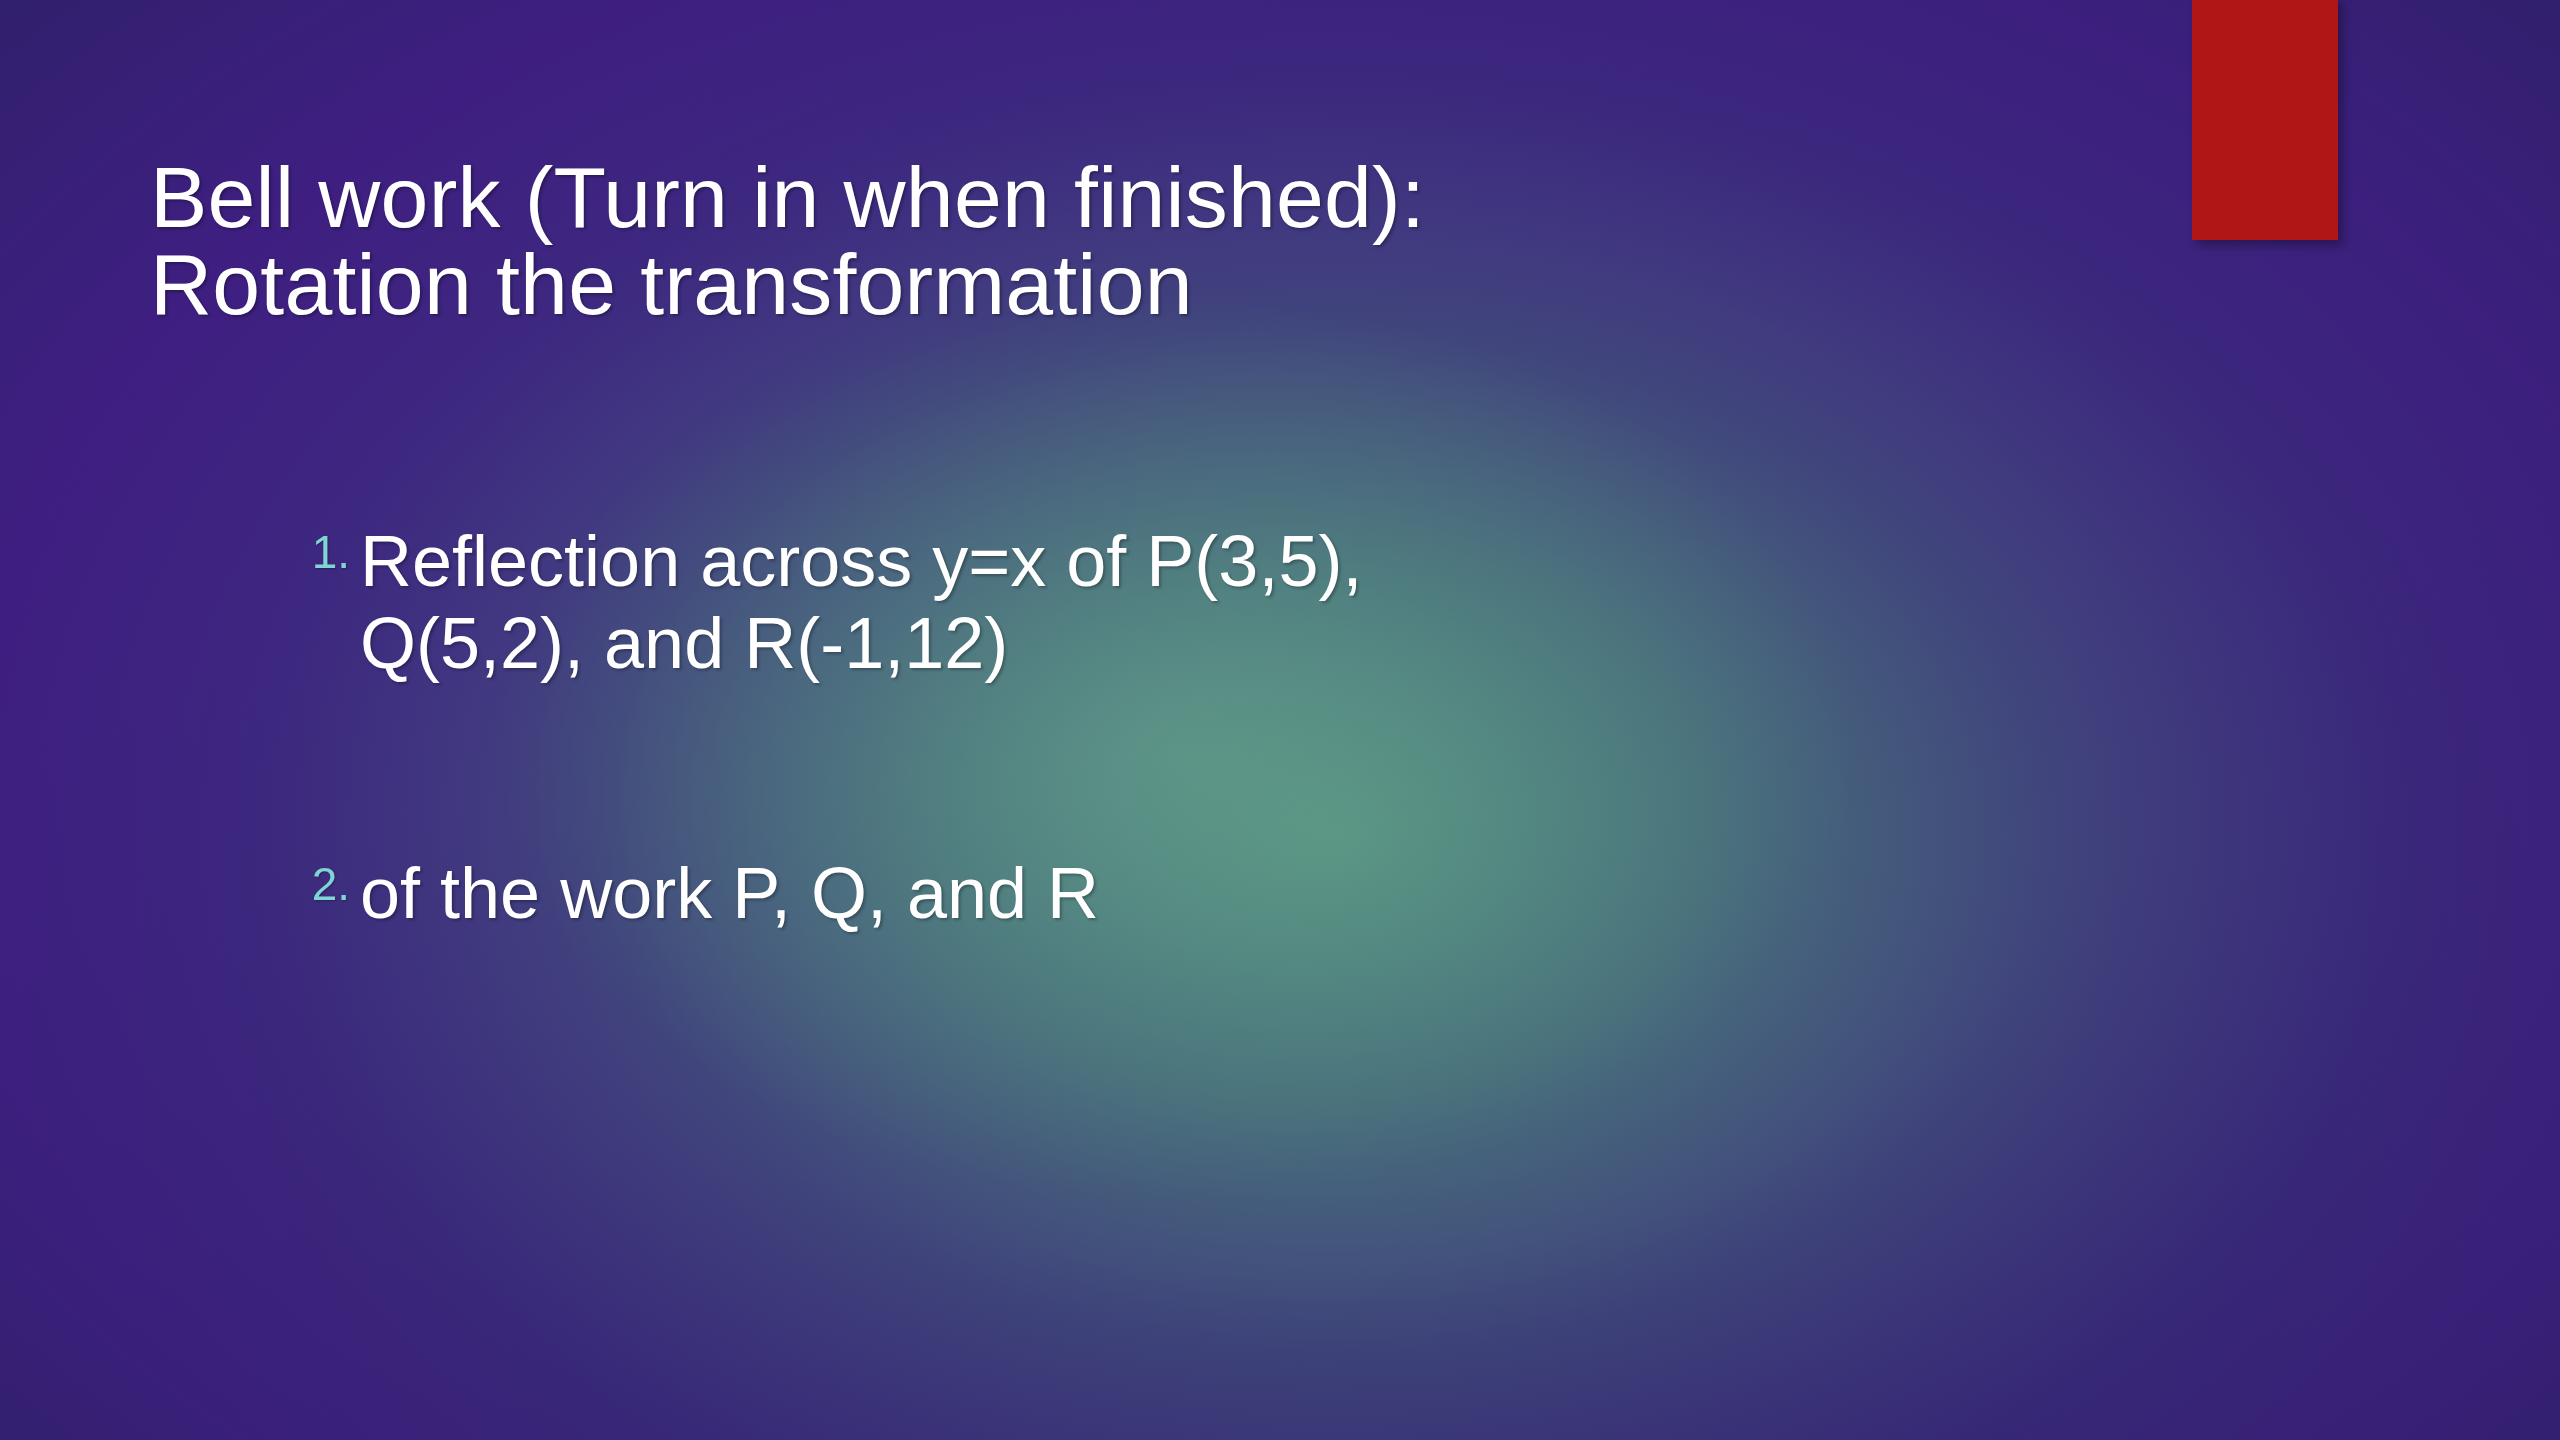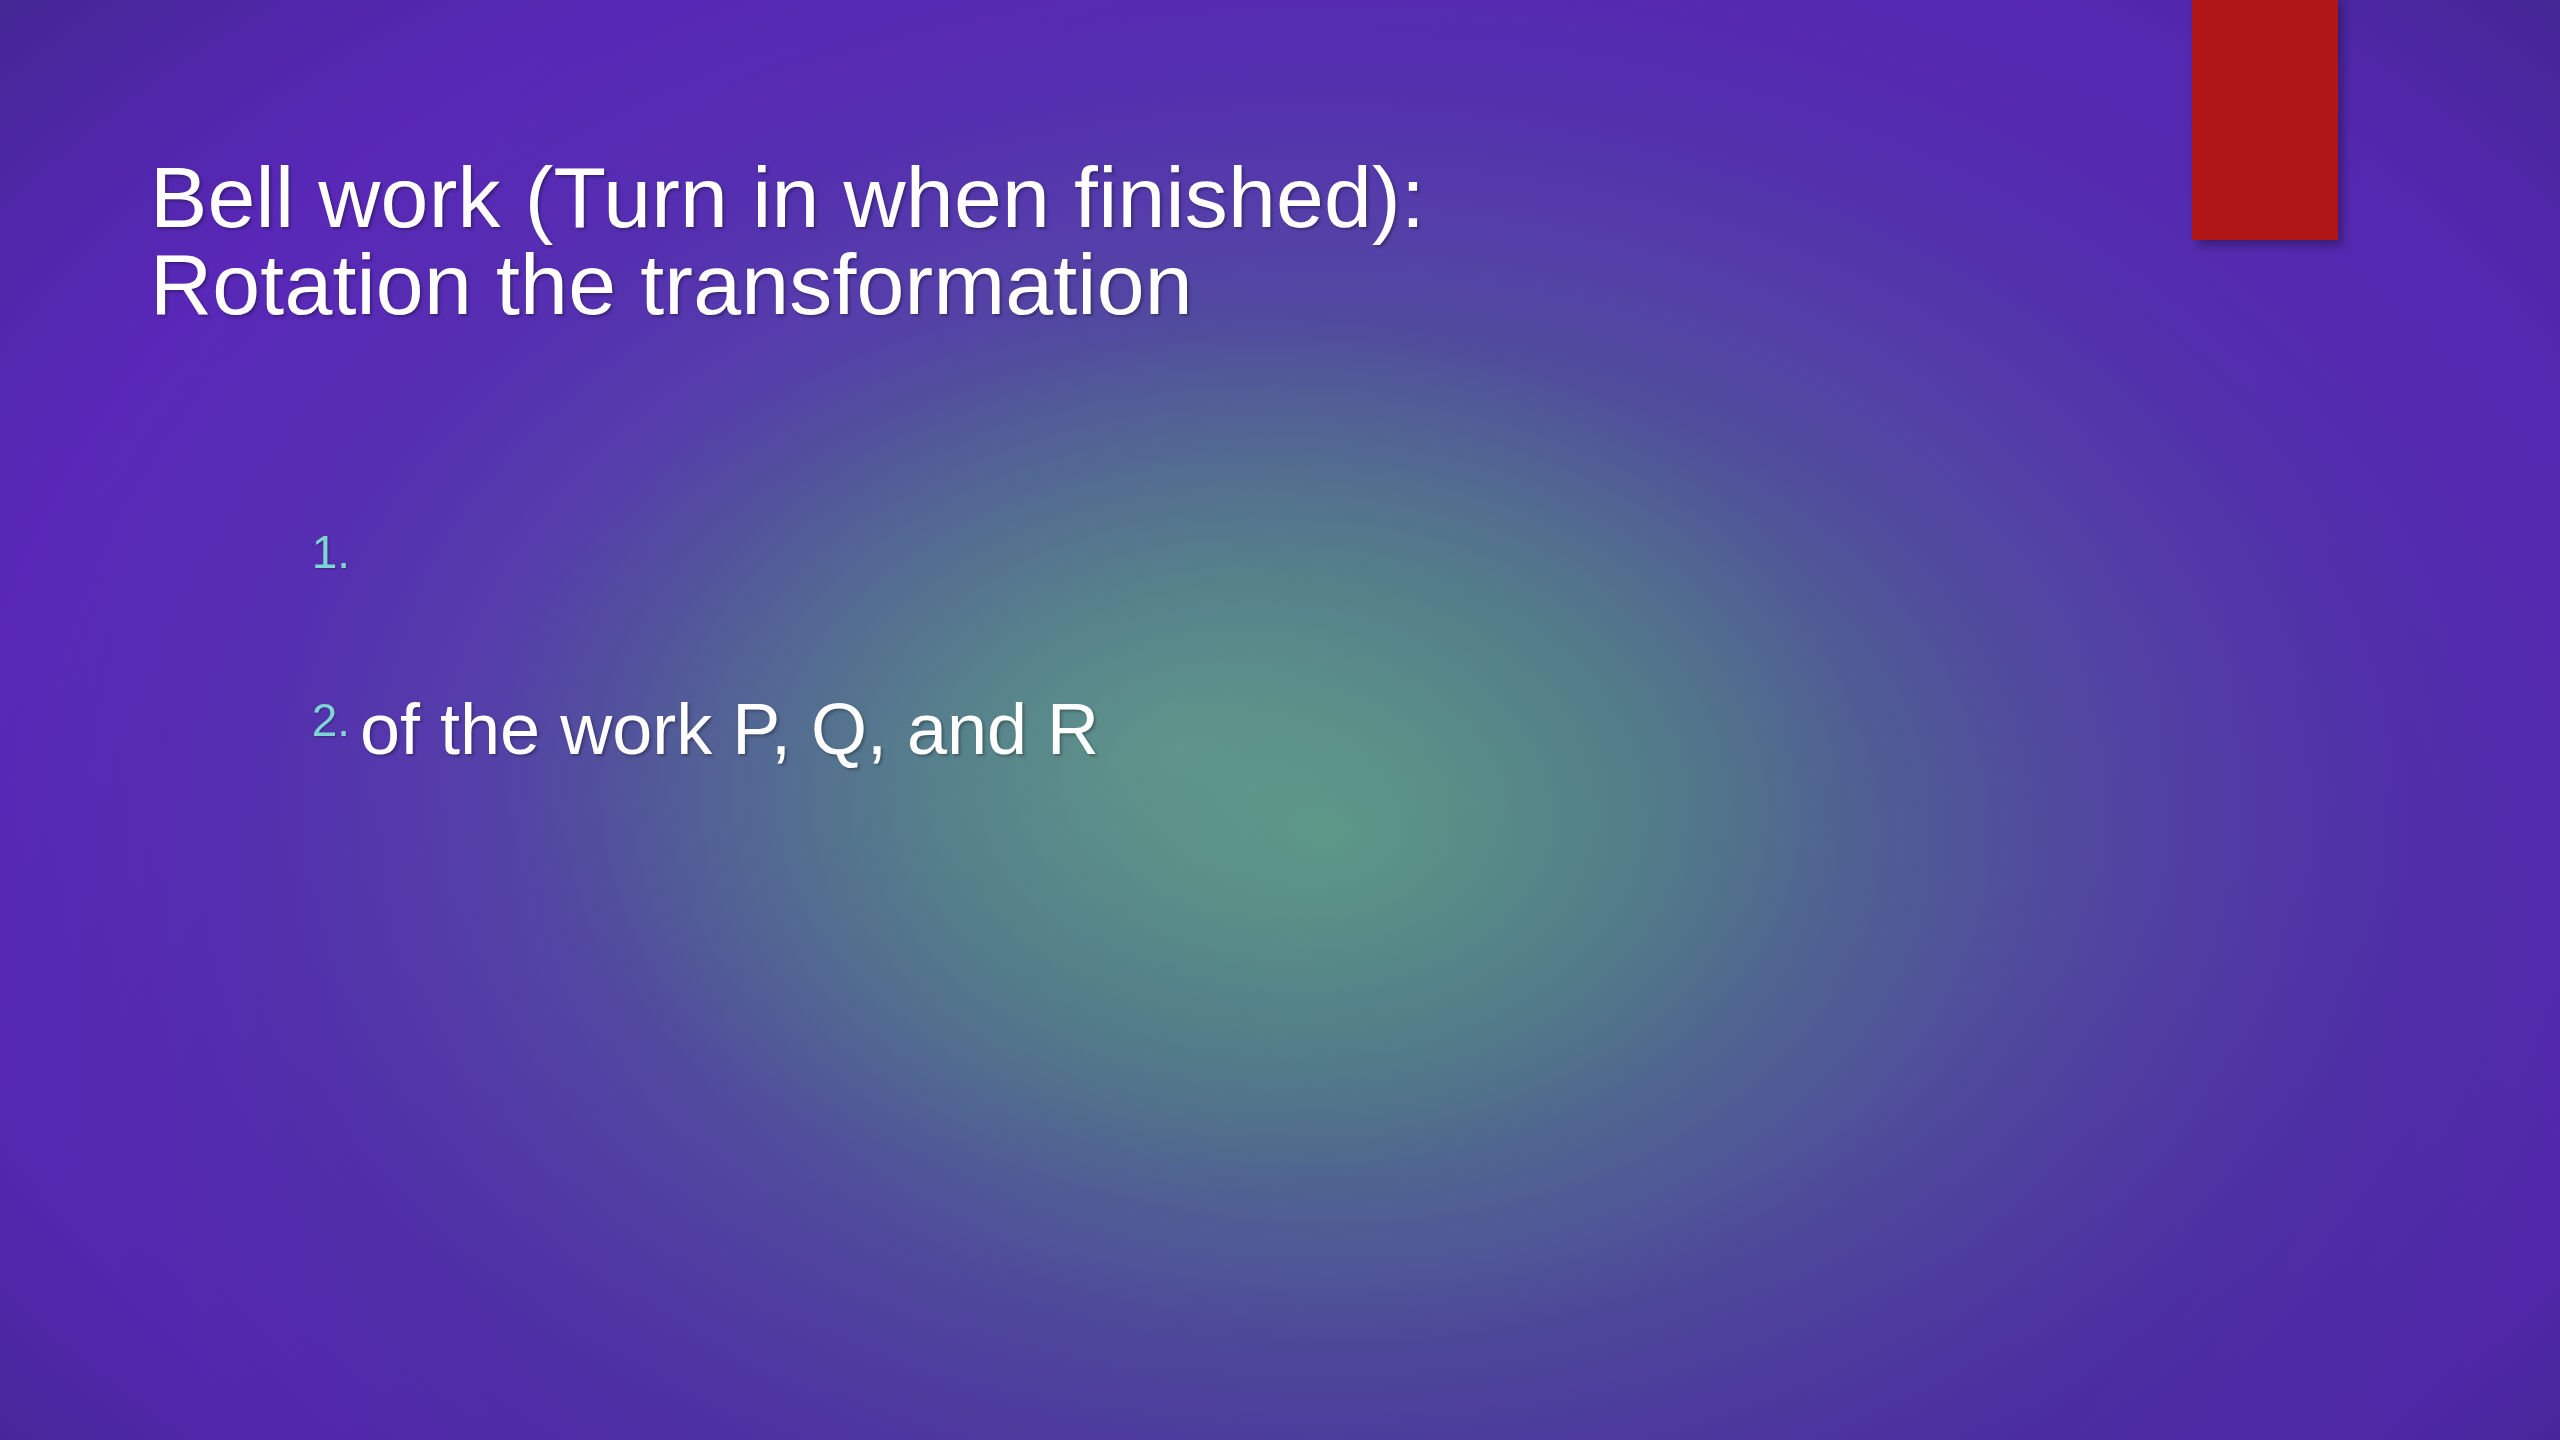--- a/index.html
+++ b/index.html
@@ -9,21 +9,21 @@
     background: #000;
   }
 
   #slide {
     position: relative;
     width: 2560px;
     height: 1440px;
     overflow: hidden;
     font-family: "Liberation Sans", sans-serif;
     
-    background-color: #6d28d9;
+    background-color: #4c1d95;
   }
 
   
   .bg-glow {
     position: absolute;
     inset: 0;
     background:
       radial-gradient(ellipse 62% 78% at 52% 58%,
         rgba(86,150,128,0.95) 0%,
         rgba(70,132,116,0.78) 24%,
@@ -146,20 +146,24 @@
 
     <h1 class="title">
       <span class="title-line">Bell work (Turn in when finished):</span>
       <span class="title-line">Rotation the transformation</span>
     </h1>
 
     <div class="body-list">
 
       <div class="li">
         <span class="li-marker">1.</span>
+        <span class="li-text">
+          <span class="ln">Reflection across y=x of P(3,5),</span>
+          <span class="ln">Q(5,2), and R(-1,12)</span>
+        </span>
       </div>
 
       <div class="li">
         <span class="li-marker">2.</span>
         <span class="li-text">
           <span class="ln">of the work P, Q, and R</span>
         </span>
       </div>
 
     </div>

